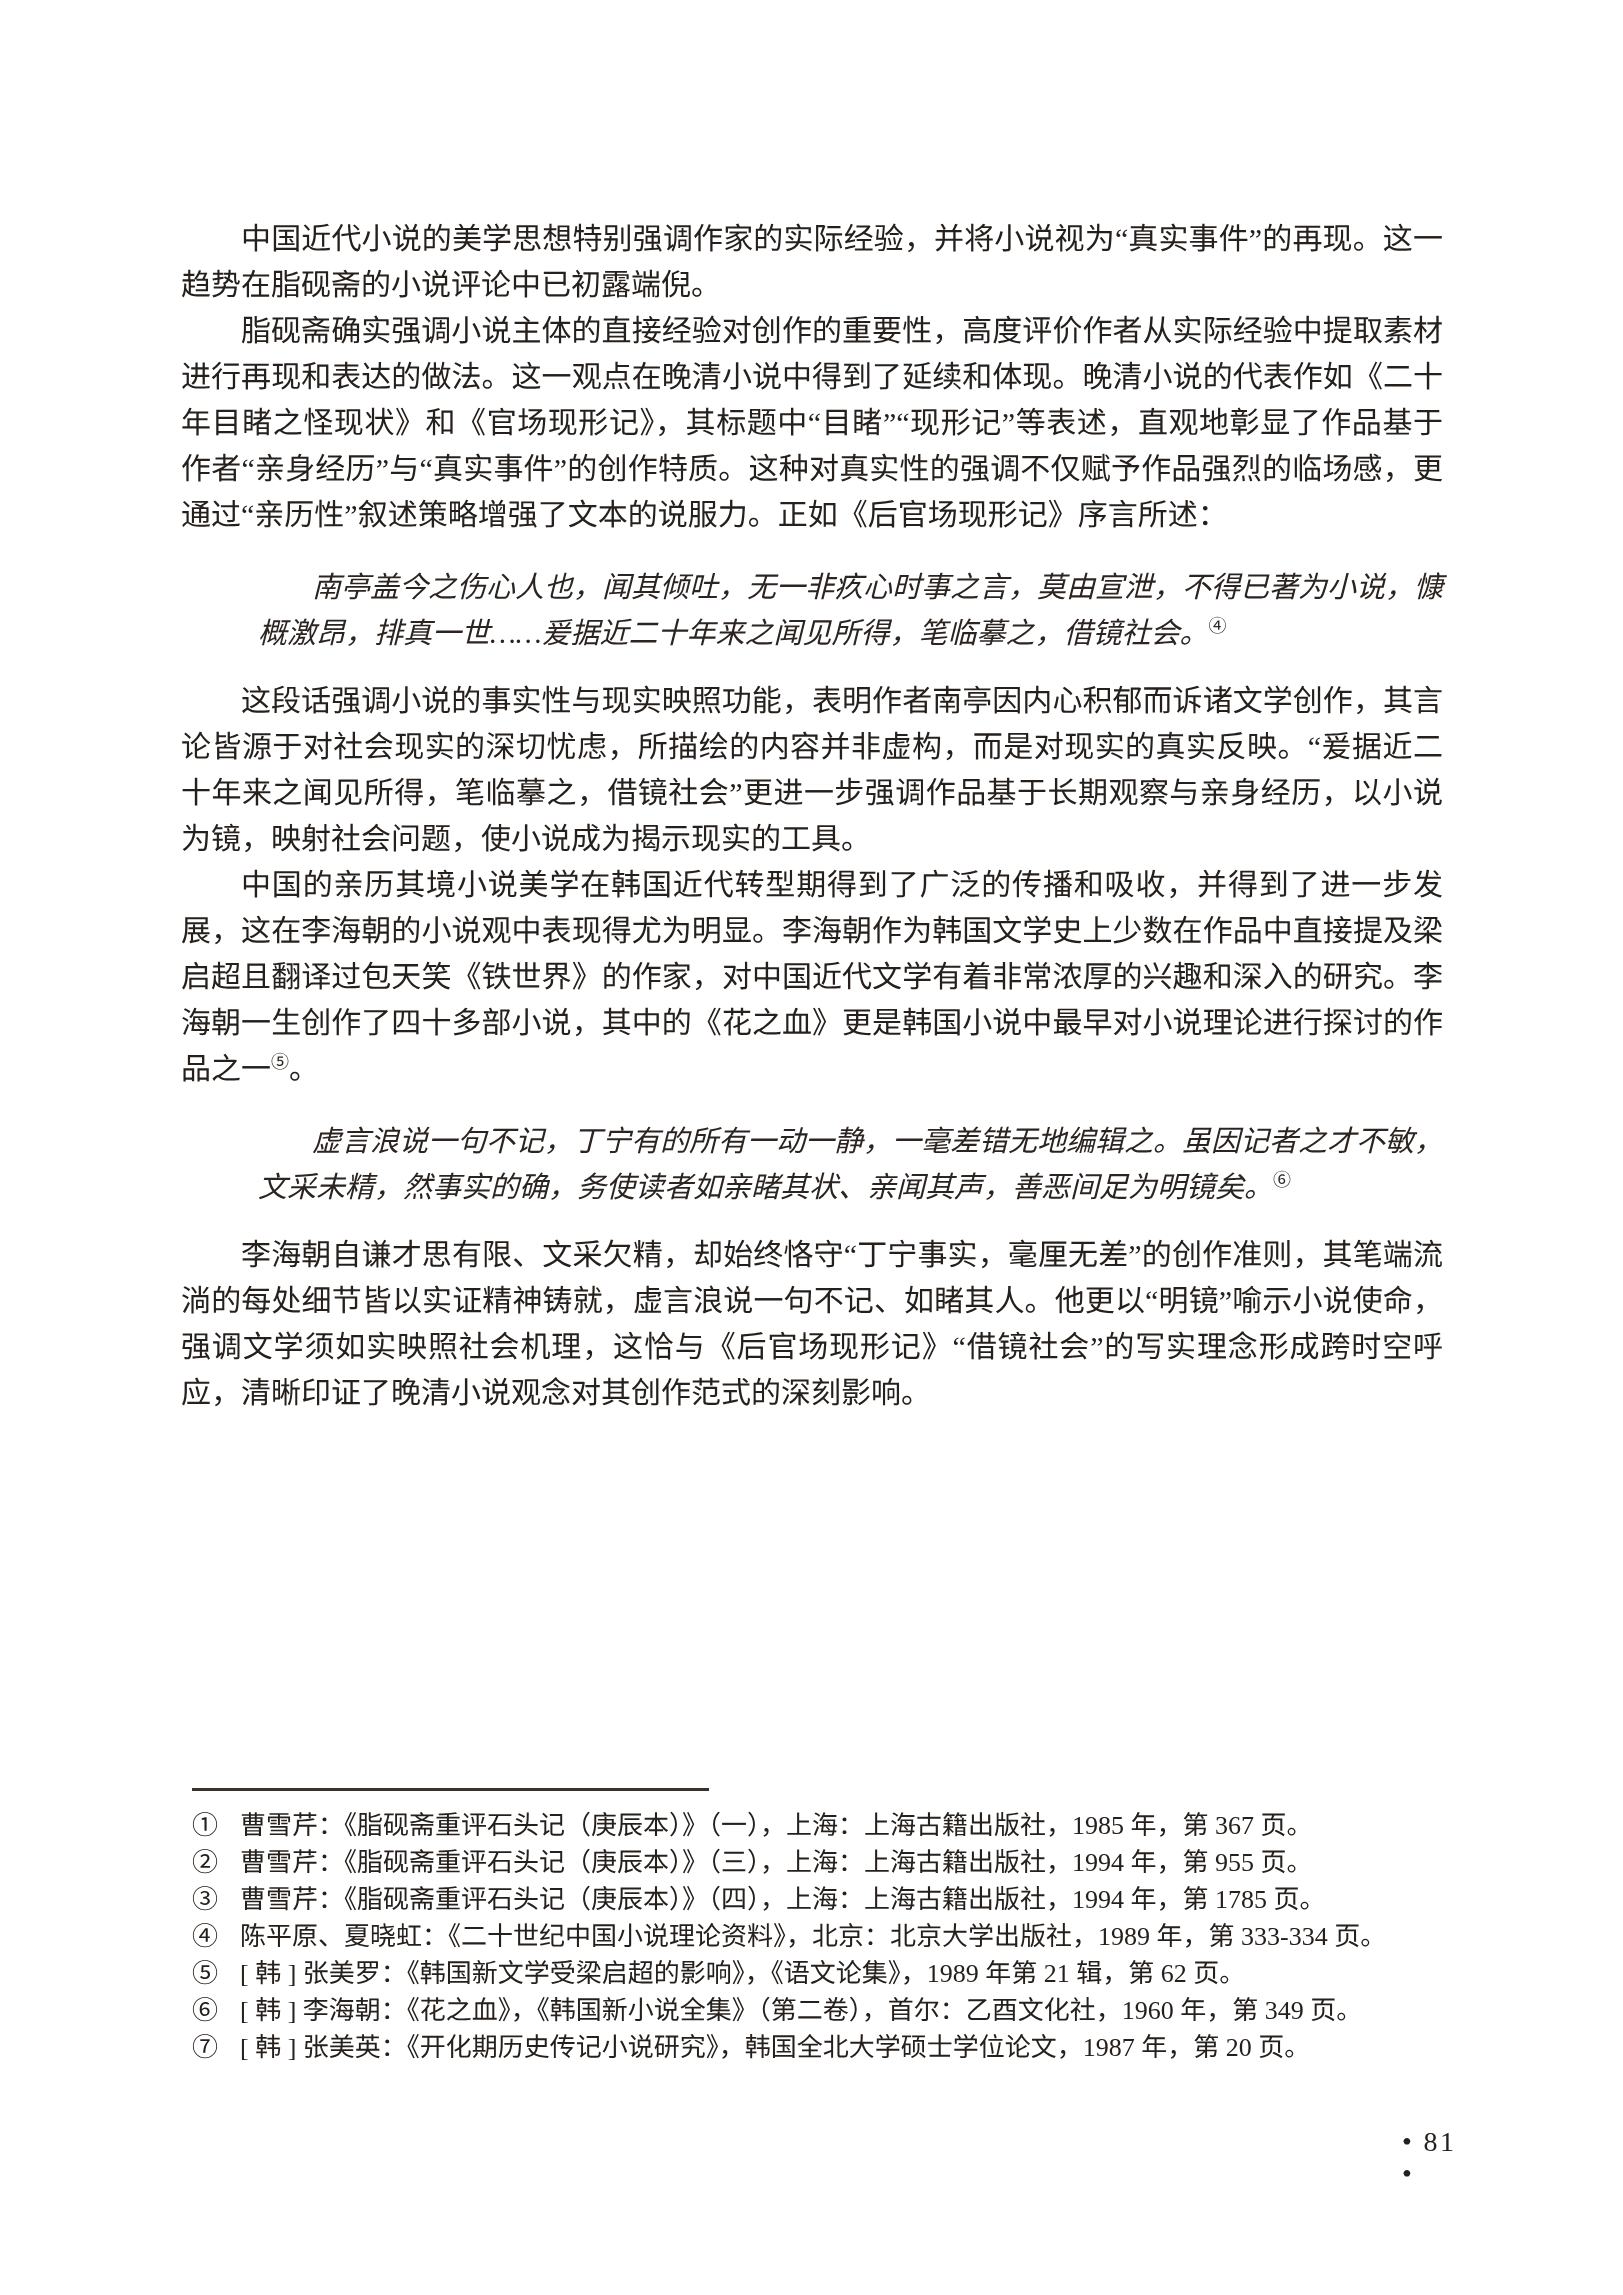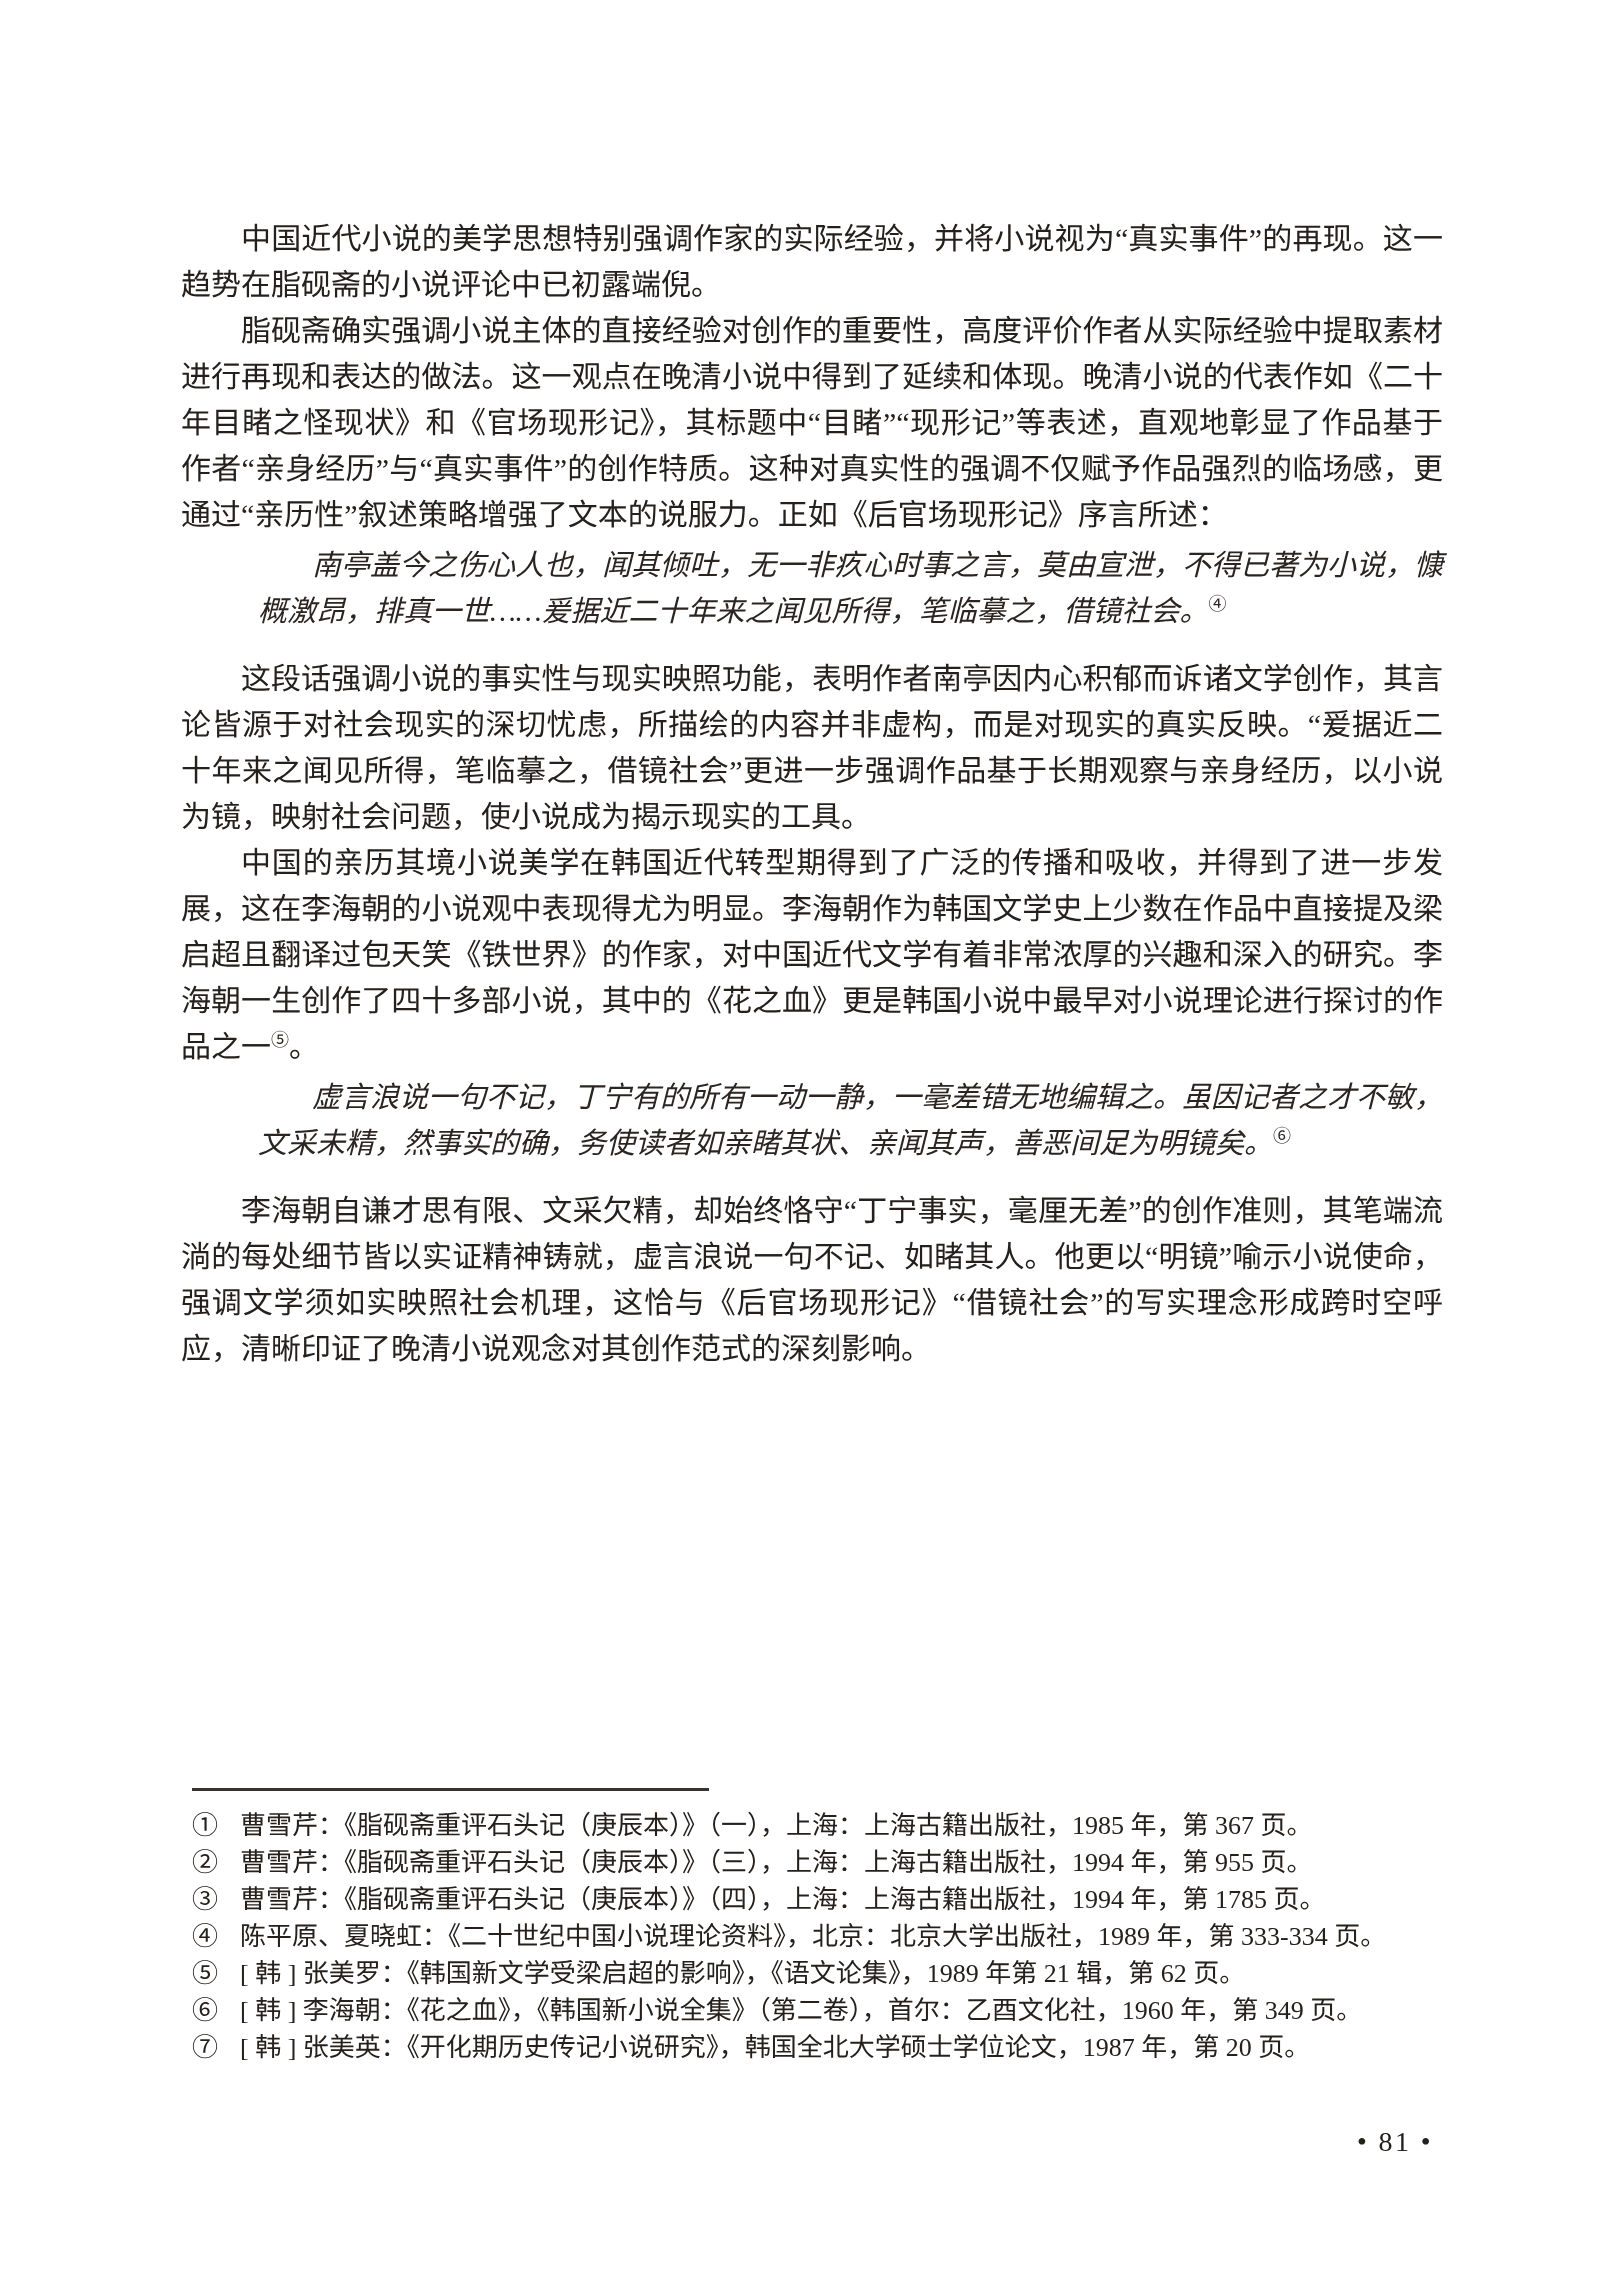--- a/index.html
+++ b/index.html
@@ -38,21 +38,21 @@
     font-style: italic;
     color: #2b2420;
   }
   .quote-lines {
     margin: 28.5px 0 20.6px 135px;
   }
   .quote-lines p {
     margin: 0;
   }
   .quote-para {
-    margin: 4px 0 22px 77px;
+    margin: 26px 0 22px 77px;
     text-indent: 54px;
     text-align: justify;
   }
   .quote-para p { margin: 0; }
   sup.ref {
     font-size: 18px;
     font-style: normal;
     vertical-align: super;
     line-height: 0;
     letter-spacing: 0;
@@ -82,21 +82,21 @@
     padding-left: 11px;
     box-sizing: border-box;
   }
   .fn-text {
     flex: 1;
     text-align: left;
   }
   .page-number {
     position: absolute;
     top: 2126px;
-    left: 1357px;
+    left: 1402px;
     font-size: 28px;
     letter-spacing: 2.4px;
     color: #26201c;
   }
 </style>
 </head>
 <body>
 
 <div class="page">
 

